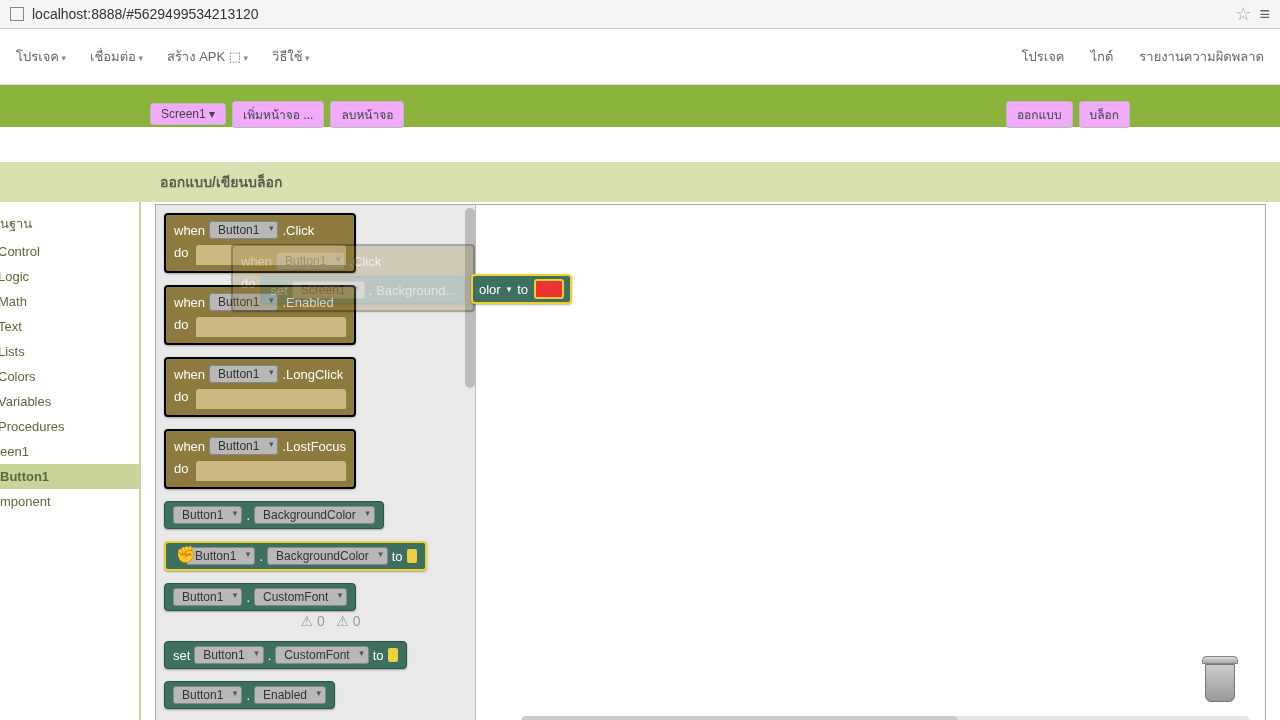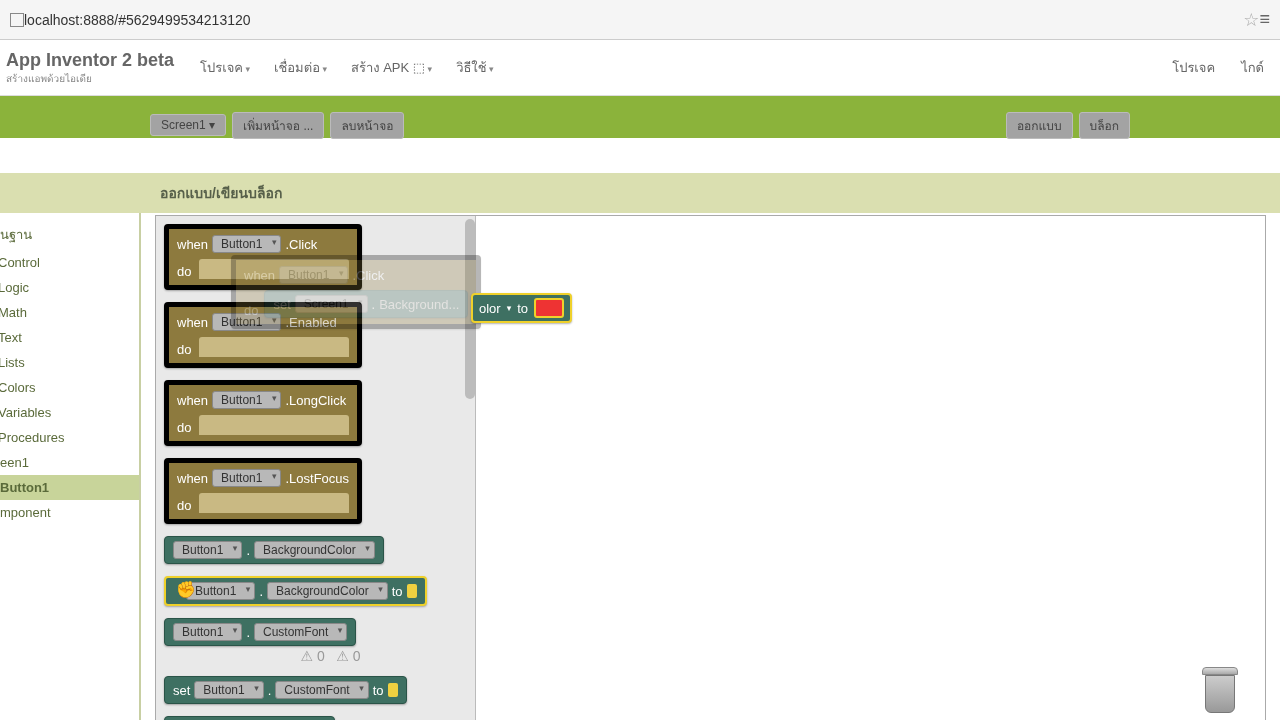--- a/index.html
+++ b/index.html
@@ -1,73 +1,73 @@
 <!DOCTYPE html>
 <html><head>
 <meta charset="utf-8">
 <style>
 * { box-sizing: border-box; margin: 0; padding: 0; }
 body { font-family: Arial, sans-serif; font-size: 13px; background: #fff; width: 1280px; height: 720px; overflow: hidden; }
 
 
-.addrbar { display: flex; align-items: center; padding: 4px 10px; border-bottom: 1px solid #ccc; background: #f5f5f5; height: 40px; }
+.addrbar { display: flex; align-items: center; gap: 8px; padding: 4px 10px; border-bottom: 1px solid #ccc; background: #f5f5f5; height: 29px; }
 .addr-icon { width: 14px; height: 14px; border: 1px solid #888; }
 .addr { flex: 1; font-size: 14px; color: #333; }
 .star { font-size: 18px; color: #aaa; }
 .menuglyph { font-size: 18px; color: #666; }
 
 
 .header { display: flex; align-items: center; padding: 8px 6px; border-bottom: 1px solid #ddd; background: #fff; height: 56px; }
 .brand { margin-right: 16px; }
 .brand-title { font-size: 18px; font-weight: bold; color: #666; }
 .brand-sub { font-size: 10px; color: #888; }
 .nav { display: flex; gap: 4px; }
 .nav-item { padding: 6px 10px; color: #666; cursor: pointer; font-size: 13px; }
 .nav-item .caret::after { content: " ▾"; font-size: 9px; color: #888; }
 .nav-right { margin-left: auto; display: flex; gap: 6px; }
 
 
 .greenbar { display: flex; align-items: center; padding: 6px 150px 6px 150px; background: #8bb33b; height: 42px; gap: 6px; }
-.btn { background: #a3a3a3; border: 1px solid #bbb; border-radius: 3px; padding: 3px 10px; font-size: 12px; color: #444; cursor: pointer; margin-top: 16px; }
+.btn { background: #f0abfc; border: 1px solid #bbb; border-radius: 3px; padding: 3px 10px; font-size: 12px; color: #444; cursor: pointer; margin-top: 16px; }
 .greenbar .spacer { flex: 1; }
 
 
 .designbar { display: flex; align-items: center; padding: 8px 150px 8px 160px; background: #dadfb0; height: 40px; font-size: 14px; font-weight: bold; color: #57604a; margin-top: 35px; }
 
 
 .main { display: flex; height: 534px; }
 .leftpanel { width: 143px; border-right: 2px solid #c8cfa3; padding-top: 6px; overflow: hidden; margin-left: -2px; }
 .leftpanel .cat { padding: 5px 4px 5px 2px; font-size: 13px; color: #5a6a3a; cursor: pointer; }
 .leftpanel .cat.sel { background: #c8d49a; font-weight: bold; }
 .leftpanel .cat.indent { padding-left: 0; }
 
 
 .workspace { flex: 1; position: relative; padding: 8px; }
 .wsborder { position: absolute; left: 14px; right: 14px; top: 2px; bottom: 6px; border: 1px solid #aaa; background: #fff; }
 .flyout { position: absolute; left: 15px; top: 3px; width: 320px; bottom: 7px; background: #e9e9e9; border-right: 1px solid #bbb; overflow: hidden; padding: 8px; }
 .flyout-scroll { position: absolute; right: 0; top: 3px; width: 10px; height: 180px; background: #bcbcbc; border-radius: 5px; }
 
 
 .block { position: relative; margin-bottom: 12px; }
-.ev-block { background: #8d7a3e; border: 5px solid #000000; border-radius: 4px; padding: 4px 8px; color: #fff; font-size: 13px; width: fit-content; box-shadow: 0 1px 2px rgba(0,0,0,0.3); }
+.ev-block { background: #8d7a3e; border: 2px solid #000000; border-radius: 4px; padding: 4px 8px; color: #fff; font-size: 13px; width: fit-content; box-shadow: 0 1px 2px rgba(0,0,0,0.3); }
 .ev-head { display: flex; align-items: center; gap: 4px; padding: 2px 0; }
-.ev-body { display: flex; align-items: flex-end; gap: 6px; padding: 4px 0 2px 0; }
+.ev-body { display: flex; align-items: flex-start; gap: 6px; padding: 4px 0 2px 0; }
 .ev-slot { display: inline-block; width: 150px; height: 20px; background: #c9b983; border-radius: 3px 3px 0 0; margin-left: 2px; }
 .chip { background: #b8b8b8; color: #333; padding: 1px 18px 1px 8px; border-radius: 3px; font-size: 12px; position: relative; border: 1px solid #888; }
 .chip::after { content: "▾"; position: absolute; right: 4px; top: 1px; font-size: 9px; color: #555; }
 
 .get-block { background: #3e7062; border: 1px solid #2a5448; border-radius: 4px; padding: 4px 8px; color: #fff; font-size: 13px; width: fit-content; display: flex; align-items: center; gap: 4px; box-shadow: 0 1px 2px rgba(0,0,0,0.3); }
 .get-block.hl { border: 2px solid #efd12b; }
 .get-block .notch { display: inline-block; width: 10px; height: 14px; background: #f0d040; border-radius: 2px; }
 
 
 .ghost { position: absolute; opacity: 0.4; pointer-events: none; }
 
 
-.canvas-block { position: absolute; left: 330px; top: 80px; display: flex; align-items: center; background: #3e7062; border: 2px solid #efd12b; border-radius: 4px; padding: 3px 6px; color: #fff; font-size: 13px; gap: 6px; box-shadow: 0 1px 2px rgba(0,0,0,0.3); z-index: 1; }
+.canvas-block { position: absolute; left: 330px; top: 72px; display: flex; align-items: center; background: #3e7062; border: 2px solid #efd12b; border-radius: 4px; padding: 3px 6px; color: #fff; font-size: 13px; gap: 6px; box-shadow: 0 1px 2px rgba(0,0,0,0.3); z-index: 1; }
 .color-block { display: inline-block; width: 30px; height: 20px; background: #e33; border: 2px solid #efd12b; border-radius: 3px; }
 
 .trash { position: absolute; right: 40px; bottom: 30px; width: 40px; height: 50px; }
 .trash-lid { width: 36px; height: 8px; background: linear-gradient(#ddd,#aaa); border: 1px solid #888; border-radius: 4px 4px 0 0; margin: 0 auto; }
 .trash-body { width: 30px; height: 38px; background: linear-gradient(#ccc,#999); border: 1px solid #777; border-radius: 0 0 6px 6px; margin: 0 auto; }
 
 .bottombar { position: absolute; left: 0; bottom: 0; padding: 6px; display: flex; gap: 8px; }
 .hscroll { position: absolute; left: 380px; right: 30px; bottom: 10px; height: 10px; background: #e5e5e5; border-radius: 5px; }
 .hscroll-thumb { width: 60%; height: 100%; background: #ccc; border-radius: 5px; }
 
@@ -77,33 +77,30 @@
 <body>
 
 <div class="addrbar">
   <span class="addr-icon"></span>
   <span class="addr">localhost:8888/#5629499534213120</span>
   <span class="star">☆</span>
   <span class="menuglyph">≡</span>
 </div>
 
 <div class="header">
-  <div class="brand">
-    <div class="brand-title">App Inventor 2 beta</div>
-    <div class="brand-sub">สร้างแอพด้วยไอเดีย</div>
-  </div>
   <div class="nav">
     <div class="nav-item"><span>โปรเจค</span><span class="caret"></span></div>
     <div class="nav-item"><span>เชื่อมต่อ</span><span class="caret"></span></div>
     <div class="nav-item"><span>สร้าง APK</span> ⬚<span class="caret"></span></div>
     <div class="nav-item"><span>วิธีใช้</span><span class="caret"></span></div>
   </div>
   <div class="nav-right">
     <div class="nav-item">โปรเจค</div>
     <div class="nav-item">ไกด์</div>
+    <div class="nav-item">รายงานความผิดพลาด</div>
   </div>
 </div>
 
 <div class="greenbar">
   <button class="btn"><span>Screen1</span> ▾</button>
   <button class="btn">เพิ่มหน้าจอ ...</button>
   <button class="btn">ลบหน้าจอ</button>
   <div class="spacer"></div>
   <button class="btn">ออกแบบ</button>
   <button class="btn">บล็อก</button>

